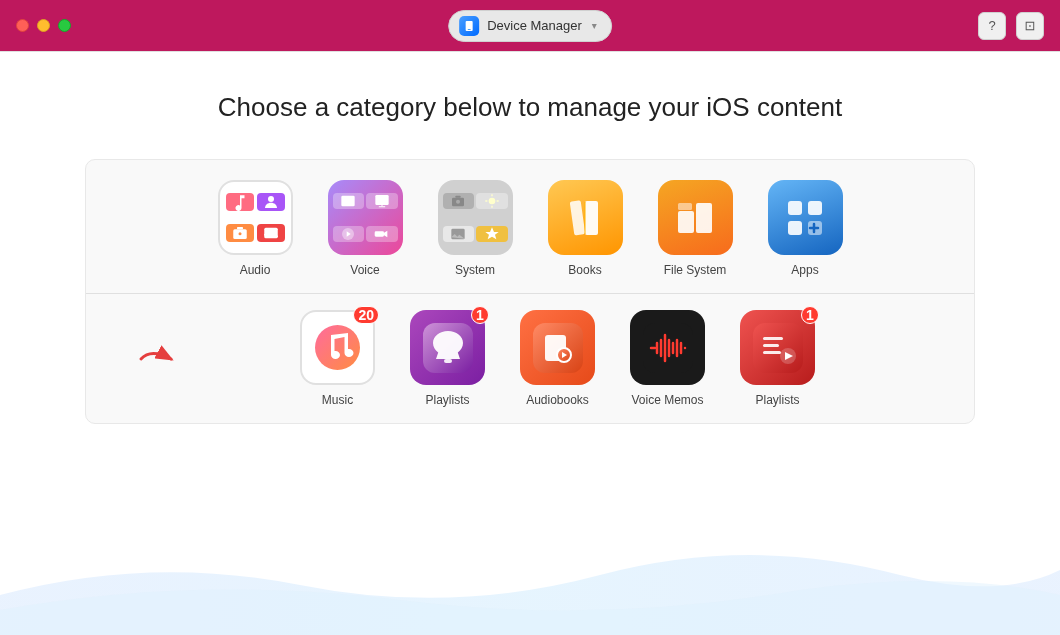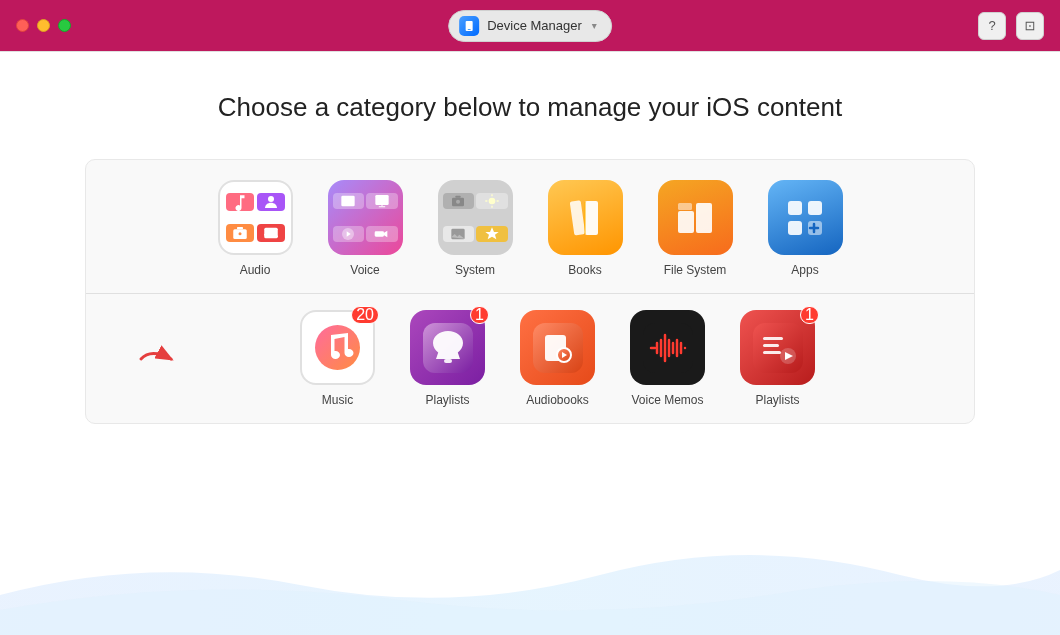--- a/index.html
+++ b/index.html
@@ -172,22 +172,22 @@
       color: #444;
       text-align: center;
     }
 
     .badge {
       position: absolute;
       top: -4px;
       right: -4px;
       background: #ff3b30;
       color: white;
-      font-size: 16px;
-      font-weight: normal;
+      font-size: 14px;
+      font-weight: bold;
       border-radius: 10px;
       min-width: 18px;
       height: 18px;
       display: flex;
       align-items: center;
       justify-content: center;
       padding: 0 4px;
       border: 1.5px solid white;
     }
 

